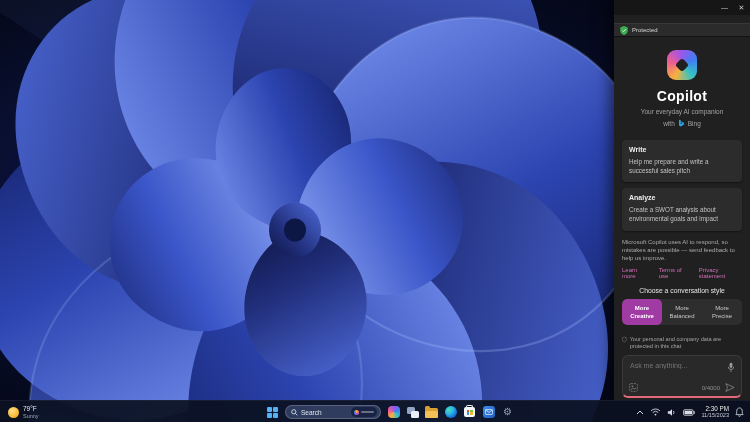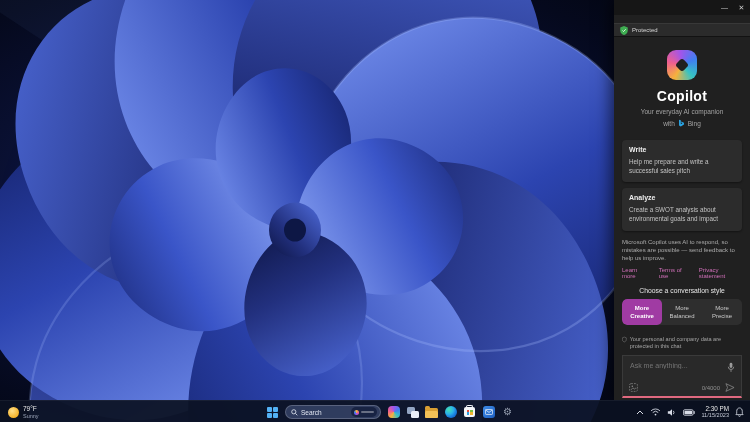--- a/index.html
+++ b/index.html
@@ -34,21 +34,21 @@
   .links span { font-size:6px; color:#d06fb8; }
 
   .style-heading { text-align:center; font-size:6.8px; color:#e6e6e6; margin-top:8px; }
   .segmented { margin:5px 8px 0; background:#2e2e2e; border-radius:5px; display:flex; height:26px; overflow:hidden; flex:0 0 auto; }
   .seg { flex:1; display:flex; flex-direction:column; align-items:center; justify-content:center; font-size:6px; line-height:1.35; color:#c9c9c9; }
   .seg.selected { background:#a03ba3; border-radius:5px; color:#fff; font-weight:700; }
 
   .privacy { margin:11px 8px 0; display:flex; gap:3px; align-items:flex-start; }
   .privacy span { font-size:5.6px; color:#a5a5a5; line-height:1.3; }
 
-  .inputbox { margin:5px 8px 0; background:#292929; border:1px solid #3a3a3a; border-bottom:2px solid #e0697f; border-radius:0; height:43px; position:relative; flex:0 0 auto; }
+  .inputbox { margin:5px 8px 0; background:#292929; border:1px solid #3a3a3a; border-bottom:2px solid #e0697f; border-radius:6px; height:43px; position:relative; flex:0 0 auto; }
   .inputbox input { position:absolute; left:7px; top:6px; width:100px; background:transparent; border:none; outline:none; color:#9b9b9b; font-size:7px; font-family:"Liberation Sans",sans-serif; }
   .mic { position:absolute; right:6px; top:6px; }
   .in-bottom { position:absolute; left:6px; right:6px; bottom:4px; display:flex; align-items:center; justify-content:space-between; }
   .in-right { display:flex; align-items:center; gap:5px; }
   .counter { font-size:6px; color:#8f8f8f; }
 
   
   .taskbar { position:absolute; left:0; right:0; bottom:0; height:22px; background:rgba(11,17,33,.93); border-top:1px solid rgba(255,255,255,.05); }
   .weather { position:absolute; left:8px; top:0; height:22px; display:flex; align-items:center; gap:4px; }
   .sun { width:11px; height:11px; border-radius:50%; background:radial-gradient(circle at 38% 35%, #ffe08a, #f5b32a 70%, #e09a12); }

